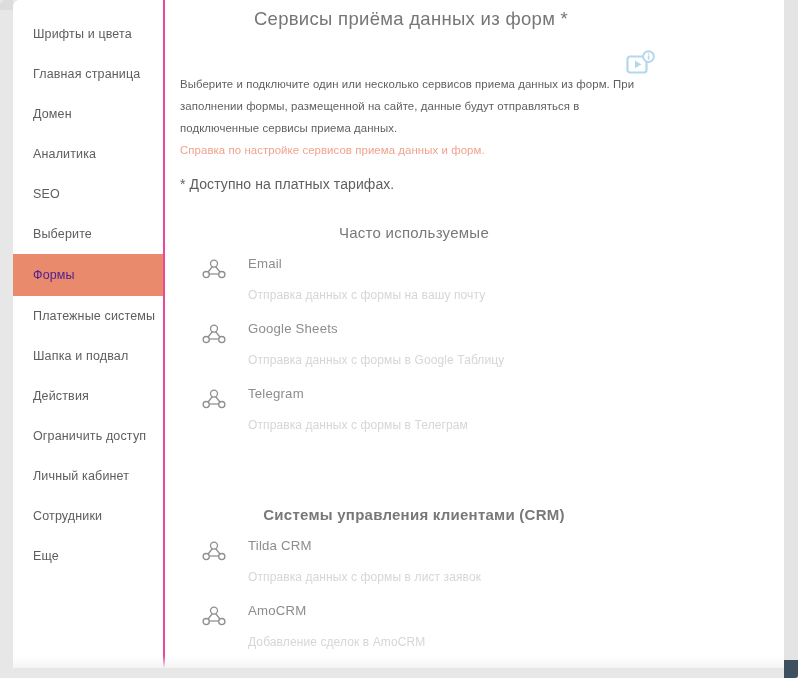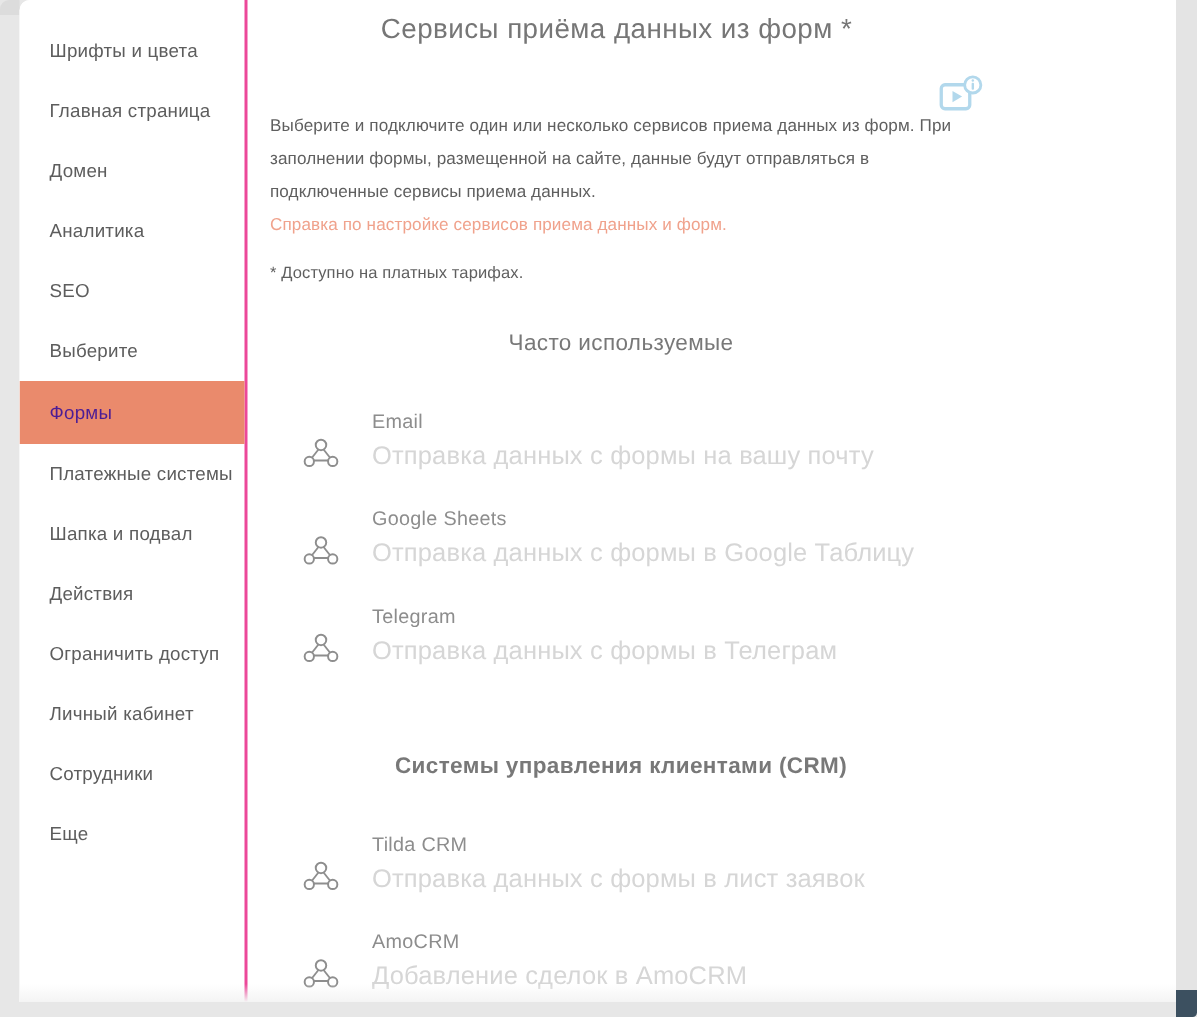--- a/index.html
+++ b/index.html
@@ -126,41 +126,41 @@
   #help-link {
     color: #f0a28c;
     text-decoration: none;
     display: block;
     cursor: pointer;
   }
 
   #paid-note {
     margin: 14px 0 0 0;
     padding-left: 14px;
-    font-size: 11px;
+    font-size: 14px;
     color: #5f5f5f;
     letter-spacing: 0.08px;
   }
 
   .section-heading {
     text-align: center;
     font-size: 15px;
     font-weight: 400;
     color: #787878;
     letter-spacing: 0.25px;
     padding-right: 22px;
   }
   #section-frequent  { margin-top: 32px; }
   #section-crm       { margin-top: 56px; font-weight: bold; }
 
   .service-list { margin-top: 14px; }
 
   .service-row {
     display: flex;
-    align-items: flex-end;
+    align-items: flex-start;
     height: 65px;
     padding-left: 34px;
     cursor: pointer;
   }
 
   .service-icon {
     width: 28px;
     height: 28px;
     flex: 0 0 28px;
     margin-right: 20px;
@@ -171,24 +171,24 @@
 
   .service-text { display: flex; flex-direction: column; justify-content: center; }
 
   .service-title {
     font-size: 13.2px;
     color: #8d8d8d;
     letter-spacing: 0.2px;
     line-height: 1.35;
   }
   .service-desc {
-    font-size: 17px;
+    font-size: 12px;
     color: #d6d6d6;
     letter-spacing: 0.1px;
-    margin-top: 4px;
+    margin-top: 16px;
     line-height: 1.3;
   }
 
   #bottom-fade {
     position: absolute;
     left: 0; bottom: 0;
     width: 771px;
     height: 12px;
     background: linear-gradient(to bottom, rgba(255,255,255,0) 0%, #f4f4f4 100%);
     pointer-events: none;

